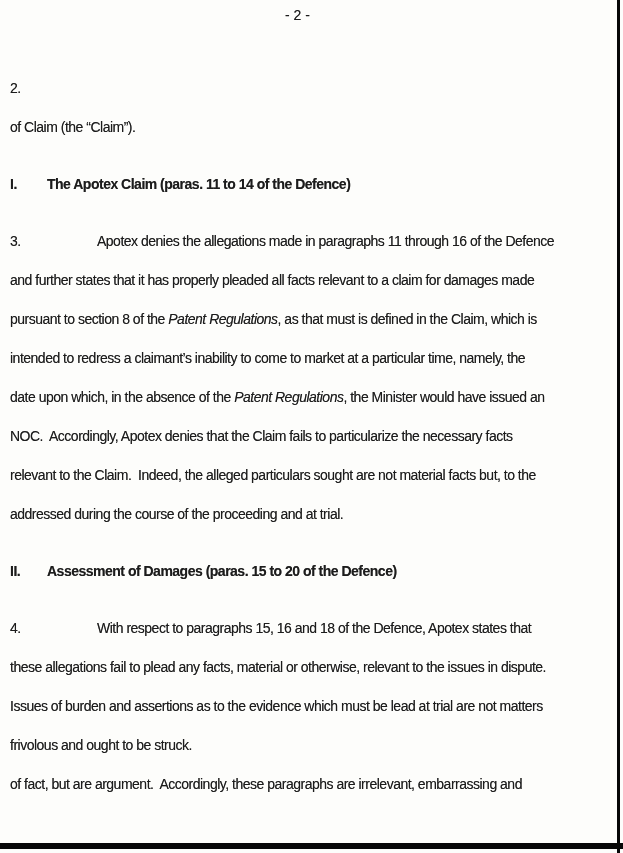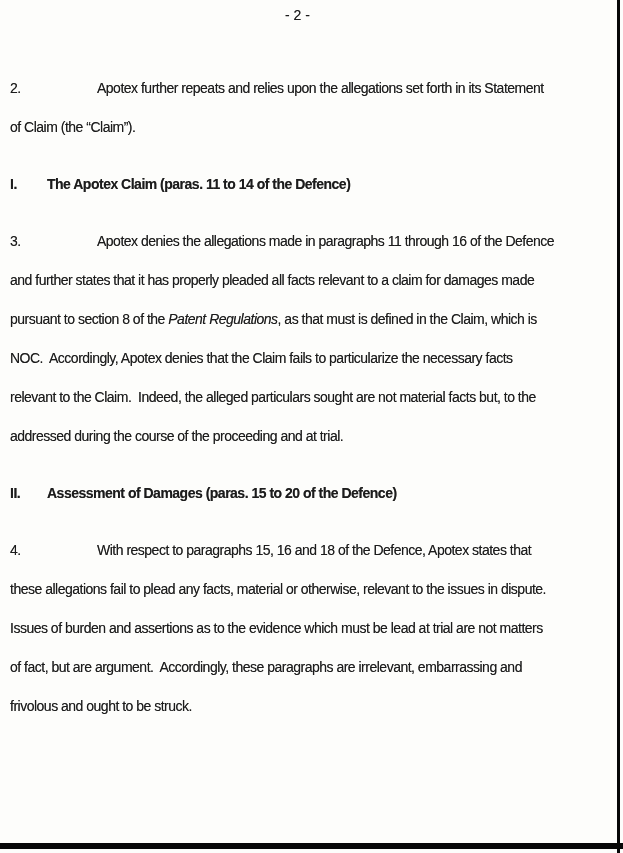--- a/index.html
+++ b/index.html
@@ -69,36 +69,38 @@
   }
 </style>
 </head>
 <body>
 
 <div class="page">
   <div class="content">
     <div class="page-number">- 2 -</div>
 
   <div class="block paragraph">
-        <div class="line first"><span class="p-number">2.</span><span class="line-text"><span>Apotex further repeats and relies upon the allegations set forth in its Statement</span></span></div>
+        <div class="line first"><span class="p-number">2.</span></div>
         <div class="line"><span class="line-text"><span>of Claim (the “Claim”).</span></span></div>
       </div>
       <div class="block heading"><span class="h-number">I.</span><span class="h-text">The Apotex Claim (paras. 11 to 14 of the Defence)</span></div>
       <div class="block paragraph">
         <div class="line first"><span class="p-number">3.</span><span class="line-text"><span>Apotex denies the allegations made in paragraphs 11 through 16 of the Defence</span></span></div>
         <div class="line"><span class="line-text"><span>and further states that it has properly pleaded all facts relevant to a claim for damages made</span></span></div>
         <div class="line"><span class="line-text"><span>pursuant to section 8 of the </span><i>Patent Regulations</i><span>, as that must is defined in the Claim, which is</span></span></div>
+        <div class="line"><span class="line-text"><span>intended to redress a claimant’s inability to come to market at a particular time, namely, the</span></span></div>
+        <div class="line"><span class="line-text"><span>date upon which, in the absence of the </span><i>Patent Regulations</i><span>, the Minister would have issued an</span></span></div>
         <div class="line"><span class="line-text"><span>NOC.  Accordingly, Apotex denies that the Claim fails to particularize the necessary facts</span></span></div>
         <div class="line"><span class="line-text"><span>relevant to the Claim.  Indeed, the alleged particulars sought are not material facts but, to the</span></span></div>
         <div class="line"><span class="line-text"><span>addressed during the course of the proceeding and at trial.</span></span></div>
       </div>
       <div class="block heading"><span class="h-number">II.</span><span class="h-text">Assessment of Damages (paras. 15 to 20 of the Defence)</span></div>
       <div class="block paragraph">
         <div class="line first"><span class="p-number">4.</span><span class="line-text"><span>With respect to paragraphs 15, 16 and 18 of the Defence, Apotex states that</span></span></div>
         <div class="line"><span class="line-text"><span>these allegations fail to plead any facts, material or otherwise, relevant to the issues in dispute.</span></span></div>
         <div class="line"><span class="line-text"><span>Issues of burden and assertions as to the evidence which must be lead at trial are not matters</span></span></div>
+        <div class="line"><span class="line-text"><span>frivolous and ought to be struck.</span></span></div>
         <div class="line"><span class="line-text"><span>of fact, but are argument.  Accordingly, these paragraphs are irrelevant, embarrassing and</span></span></div>
-        <div class="line"><span class="line-text"><span>frivolous and ought to be struck.</span></span></div>
       </div>
     </div>
   <div class="scan-border-right"></div>
   <div class="scan-border-bottom"></div>
 </div>
 
 </body></html>

